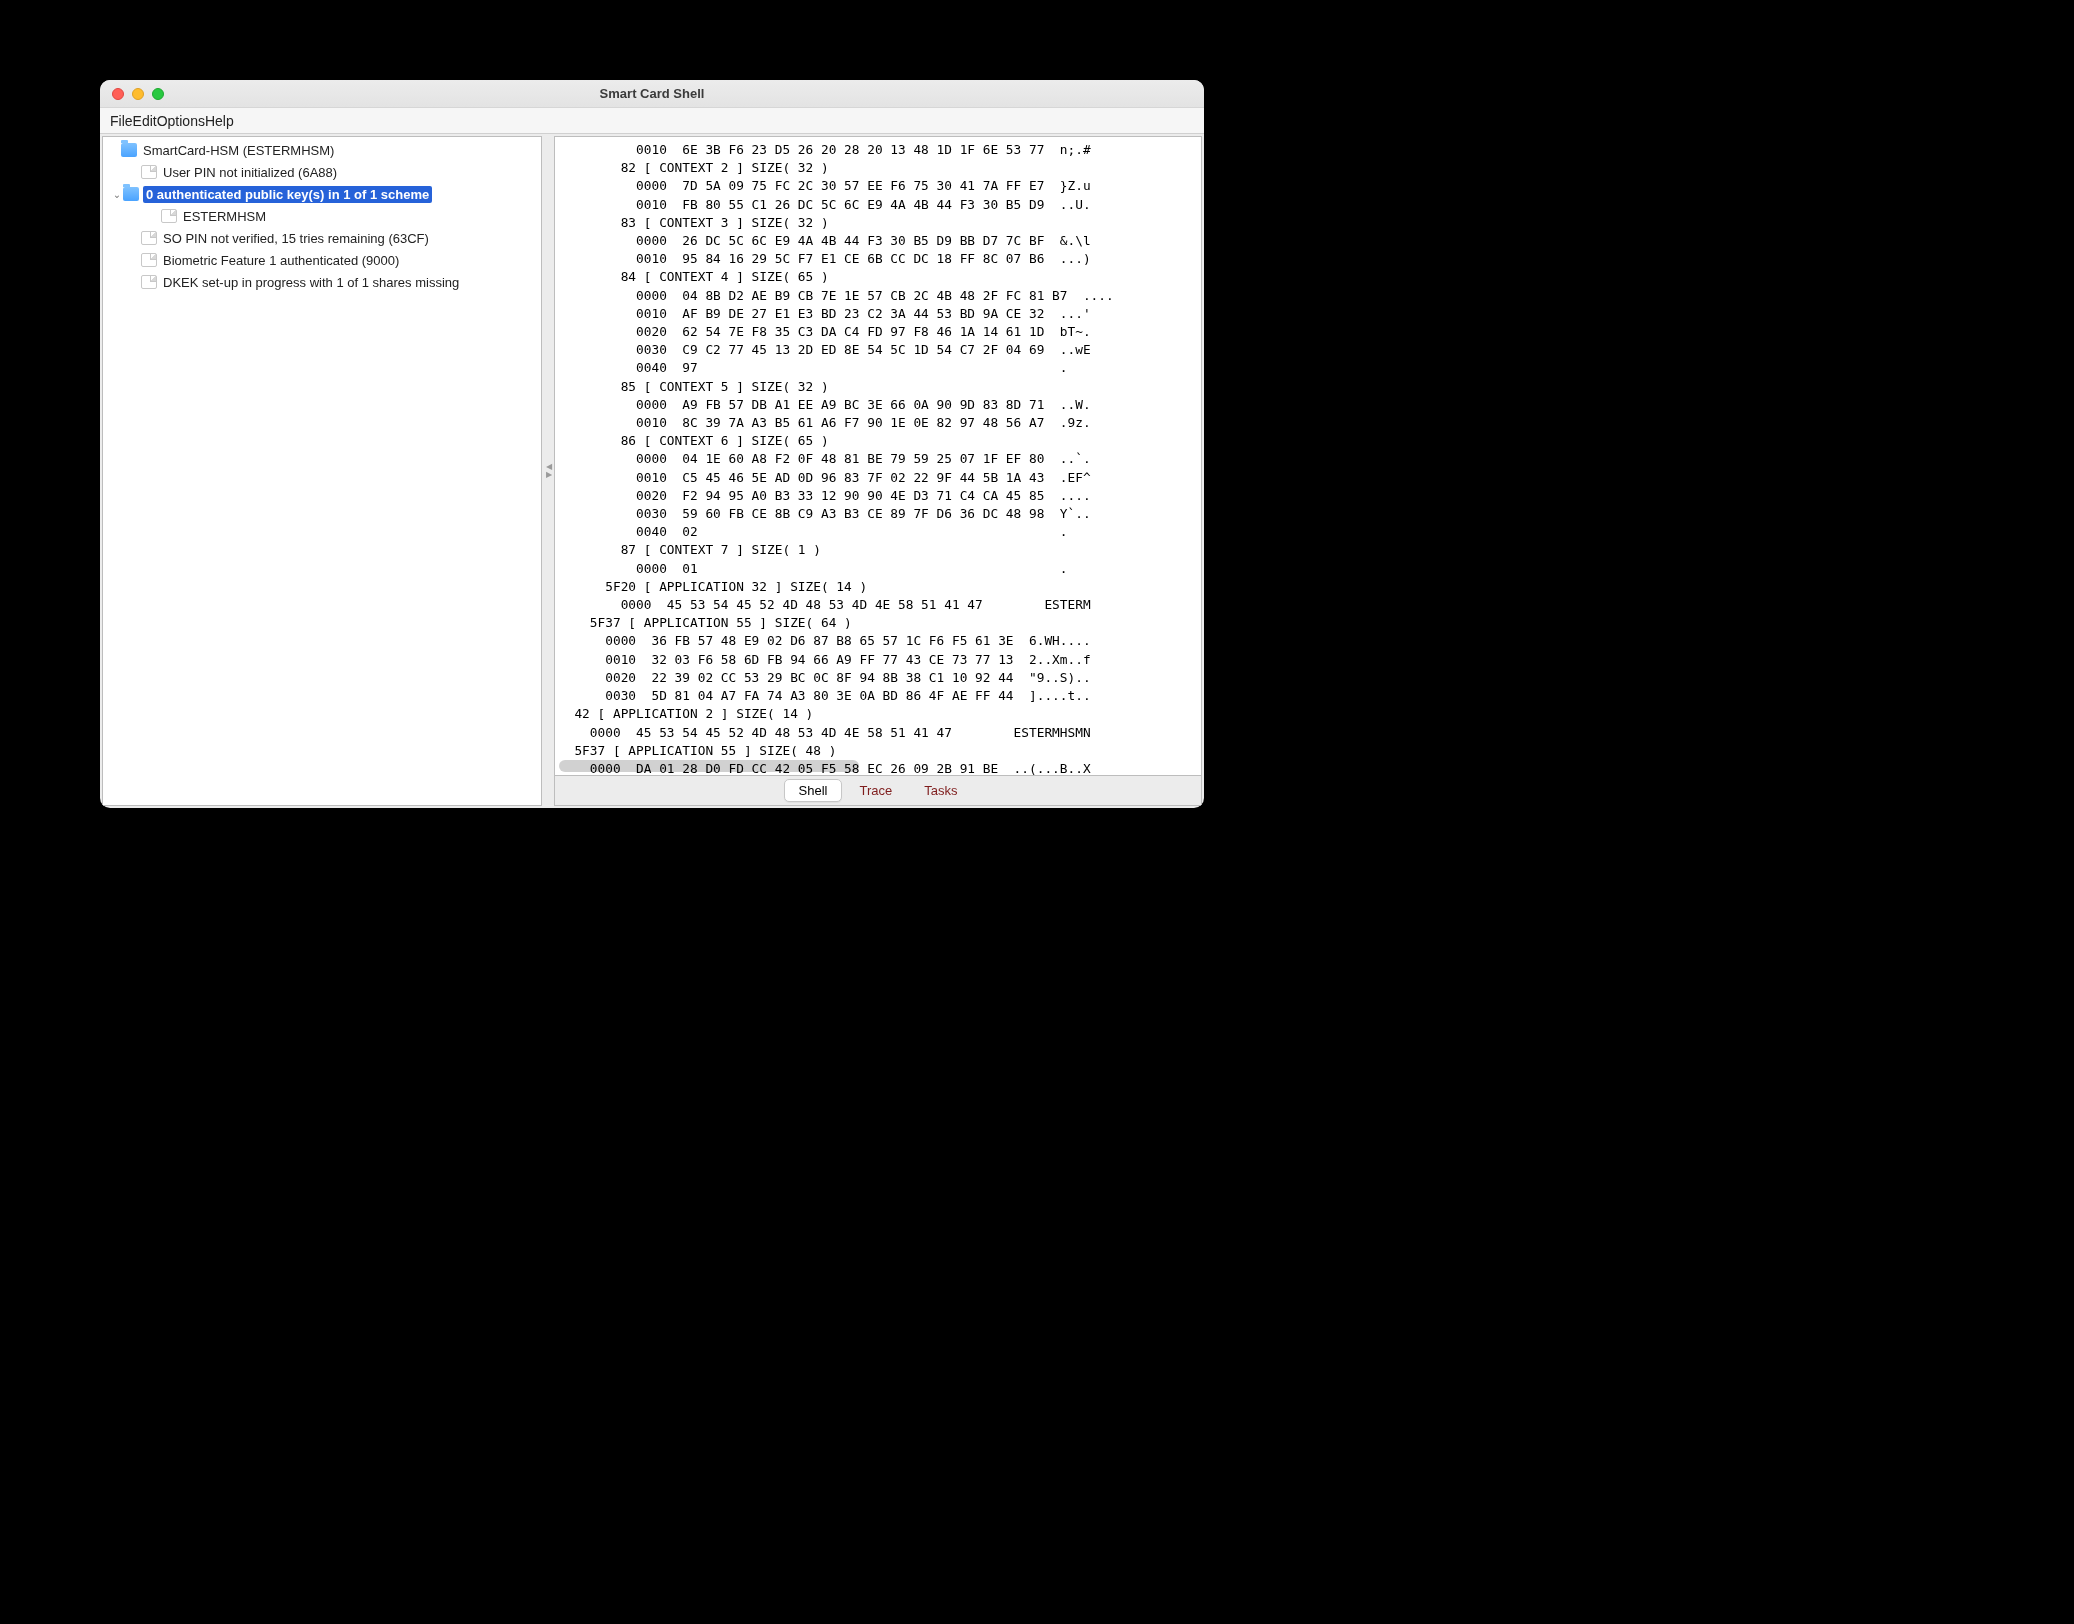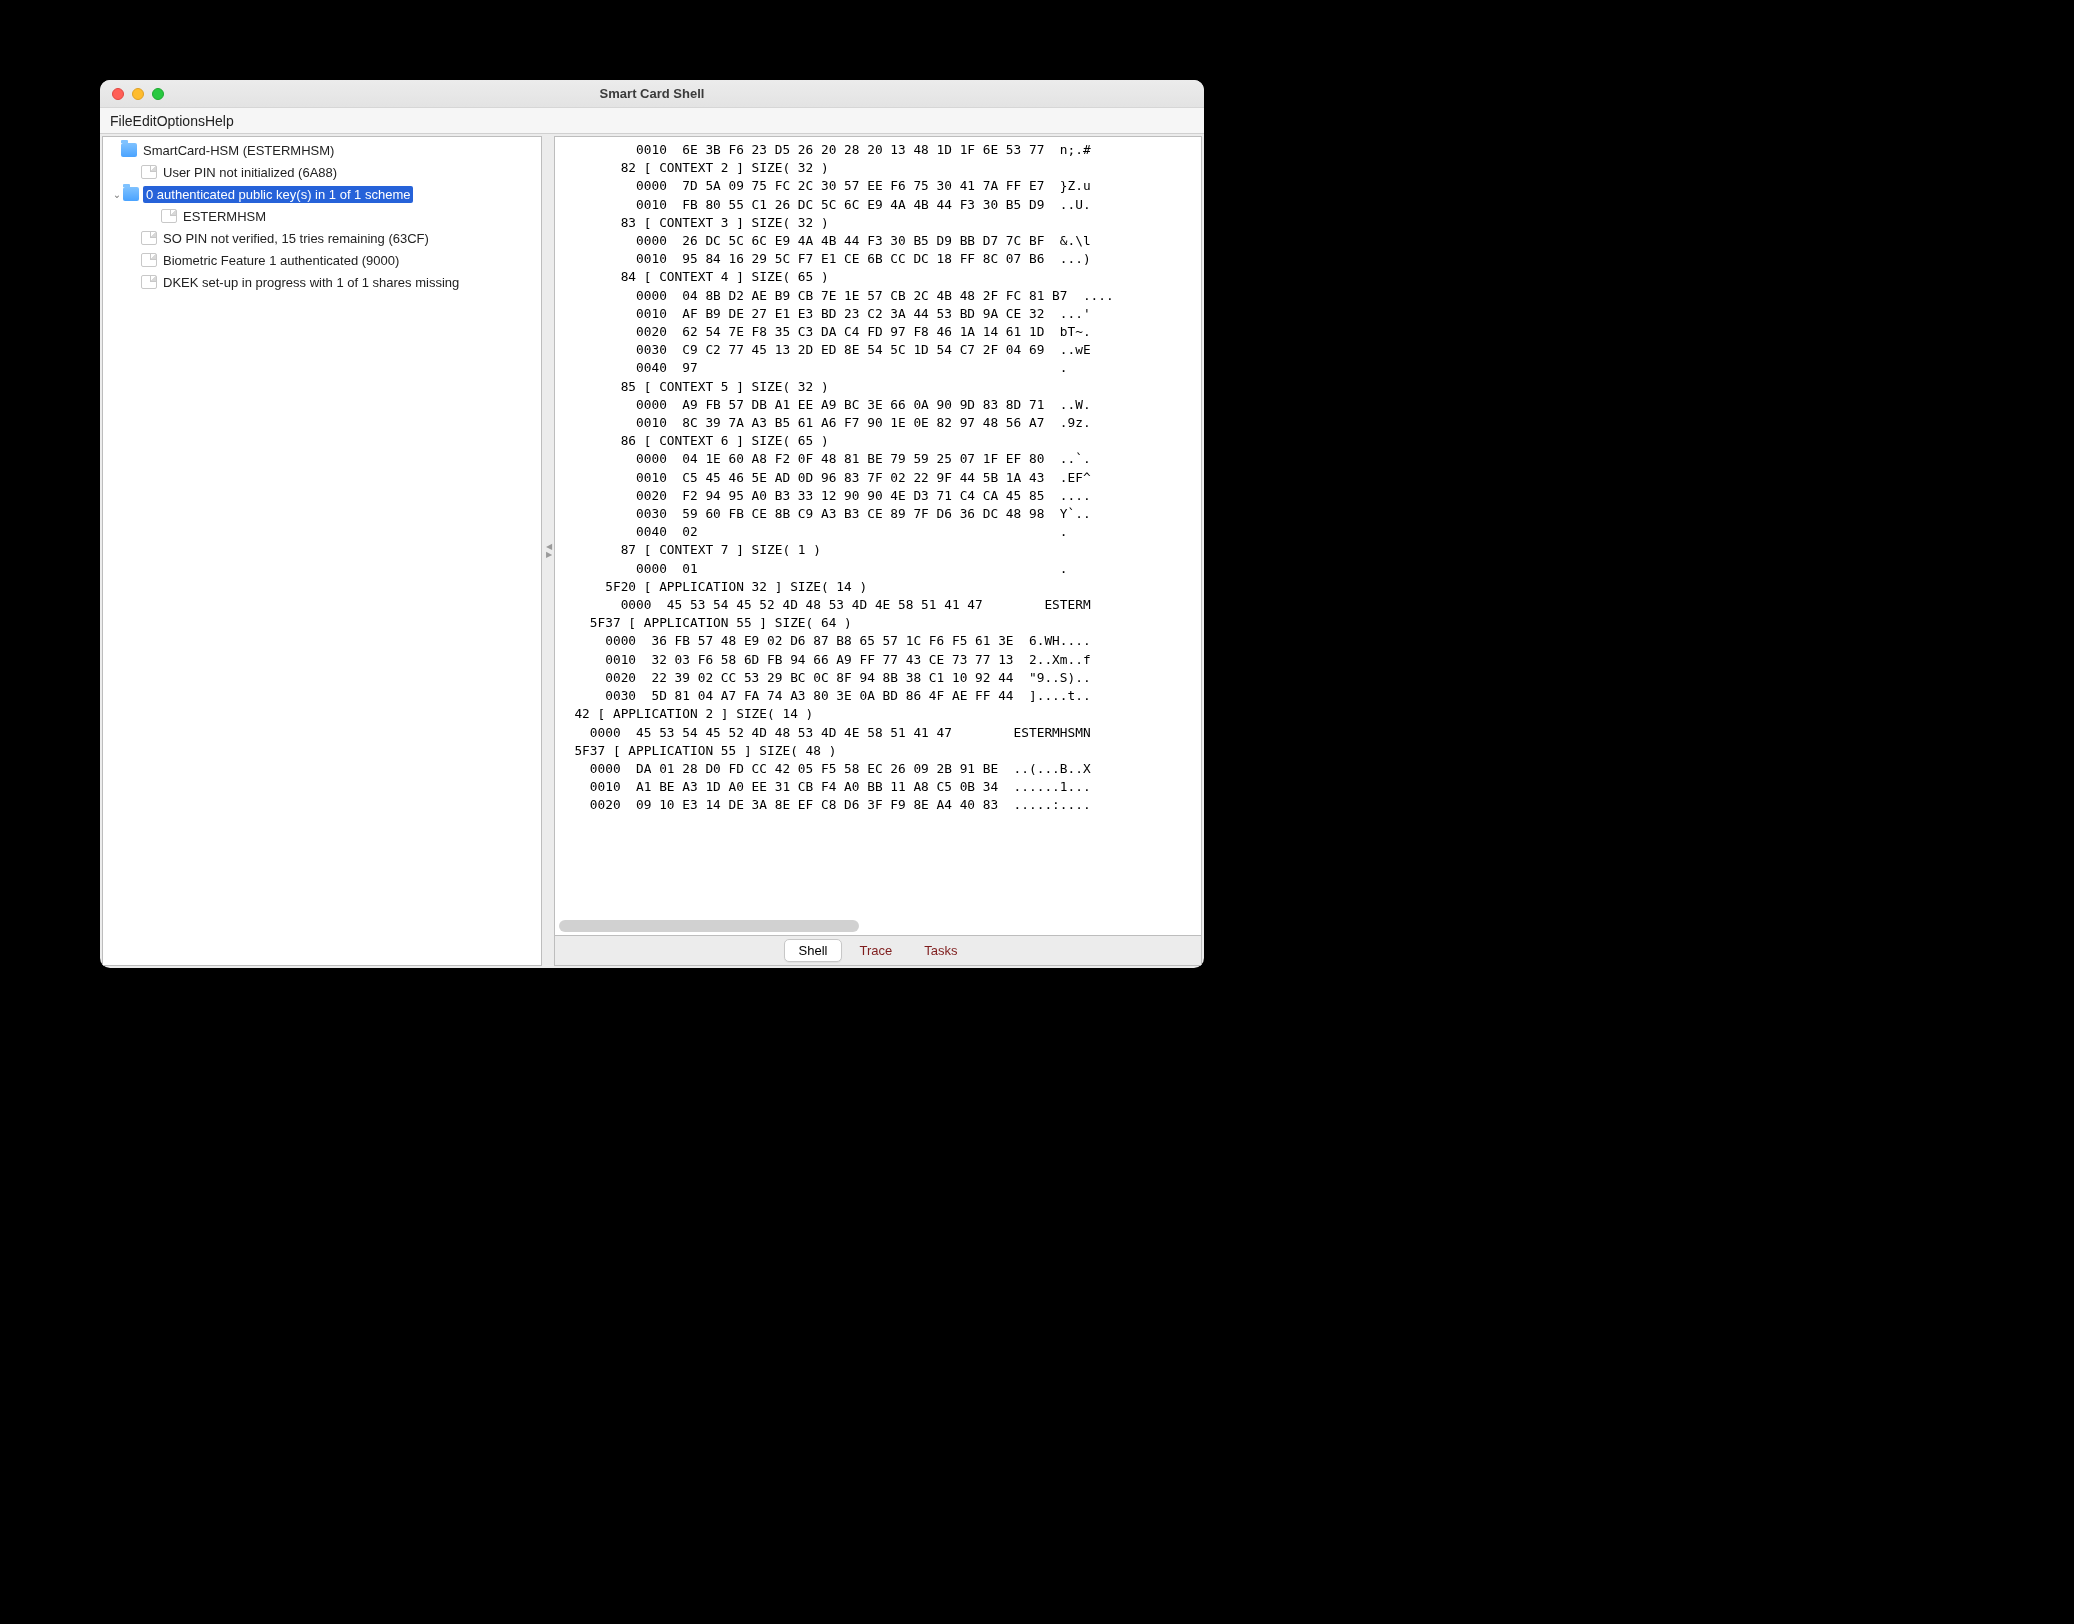--- a/index.html
+++ b/index.html
@@ -13,21 +13,21 @@
     height: 1624px;
     display: flex;
     align-items: flex-start;
     justify-content: flex-start;
     padding: 80px 100px;
   }
   .window {
     background: #ececec;
     border-radius: 10px;
     width: 1104px;
-    height: 888px;
+    height: 728px;
     box-shadow: 0 20px 60px rgba(0,0,0,.5);
     overflow: hidden;
     display: flex;
     flex-direction: column;
   }
   .titlebar {
     height: 28px;
     display: flex;
     align-items: center;
     position: relative;
@@ -121,20 +121,21 @@
     width:5px; height:5px;
     background:linear-gradient(135deg,#fff 49%, #d8d8d8 50%);
     border-left:1px solid #c8c8c8;
     border-bottom:1px solid #c8c8c8;
   }
   .tree-row.selected .label-wrap{
     background:#2662d9;
     color:#fff;
     border-radius:2px;
     padding:1px 3px;
+    font-weight:bold;
   }
   .label-wrap{ padding:1px 2px; }
   .splitter{
     width:10px;
     display:flex;
     flex-direction:column;
     align-items:center;
     justify-content:center;
     cursor:col-resize;
     color:#9a9a9a;

